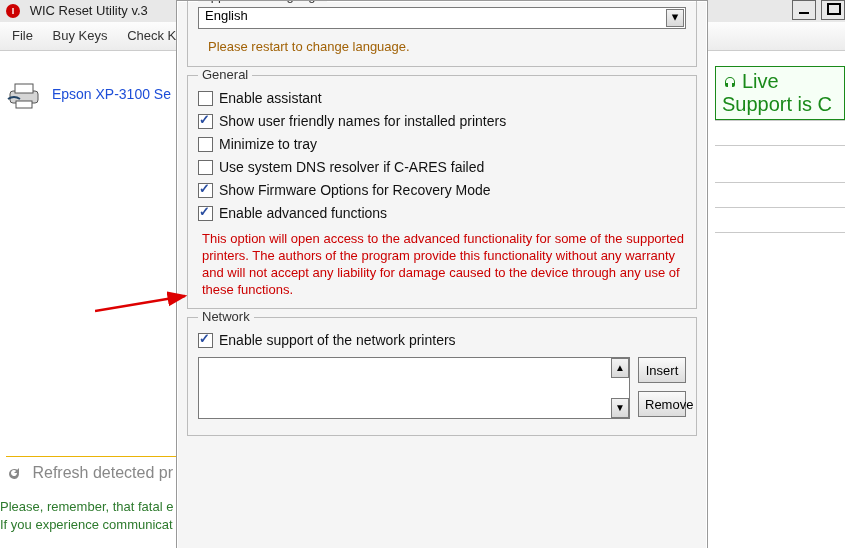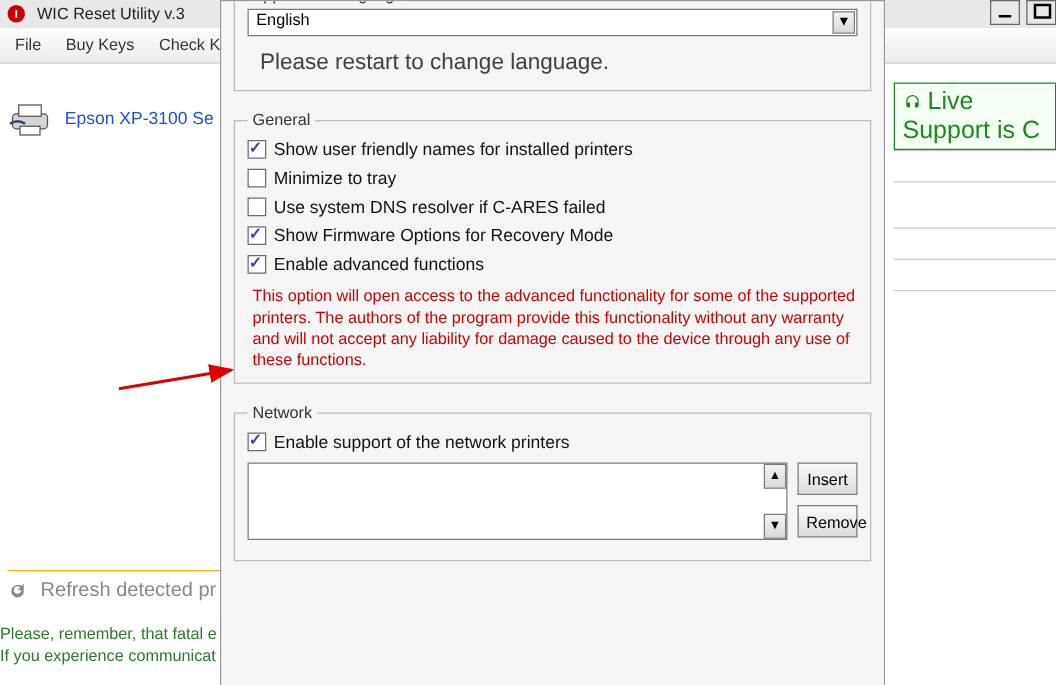--- a/index.html
+++ b/index.html
@@ -21,26 +21,26 @@
   .right-frag{position:absolute;right:0;top:0;width:130px}
   .winbtns{height:22px;text-align:right}
   .winbtn{display:inline-block;width:22px;height:18px;border:1px solid #666;background:#e8e8e8;margin-left:1px;vertical-align:top;position:relative}
   .live{position:absolute;right:0;top:66px;border:1px solid #1a8a1a;color:#1a8a1a;padding:3px 6px;font-size:20px;background:#f6fff6}
   .live svg{vertical-align:middle;margin-right:4px}
   .rlines{position:absolute;right:0;top:120px;width:130px}
   .rline{border-top:1px solid #c9c9c9;height:24px}
   
   .dialog{position:absolute;left:176px;top:0;width:530px;height:548px;background:#f5f5f5;border:1px solid #999;box-shadow:0 0 0 1px #fff inset;overflow:hidden}
   .dialog-content{padding:0 10px}
-  .fieldset{border:1px solid #bcbcbc;margin-top:23px;padding:8px 10px 10px;position:relative}
+  .fieldset{border:1px solid #bcbcbc;margin-top:8px;padding:8px 10px 10px;position:relative}
   .fieldset-legend{position:absolute;top:-9px;left:10px;background:#f5f5f5;padding:0 4px;font-size:13px;color:#333}
   .lang-fieldset{margin-top:0;padding-top:12px}
   .select{width:100%;height:22px;border:1px solid #7a7a7a;background:#fff;font-size:13px;padding:0 4px 0 6px;position:relative;box-sizing:border-box}
   .select-arrow{position:absolute;right:1px;top:1px;width:18px;height:18px;border:1px solid #7a7a7a;background:linear-gradient(#f3f3f3,#d9d9d9);box-sizing:border-box;text-align:center;line-height:14px}
-  .restart-msg{color:#404040;font-size:18px;margin:10px 0 2px 10px}
+  .restart-msg{color:#a16207;font-size:13px;margin:10px 0 2px 10px}
   .chkrow{margin:6px 0;position:relative}
   .chk{display:inline-block;width:13px;height:13px;border:1px solid #6b6b6b;background:#fff;vertical-align:middle;margin-right:6px;position:relative;top:-1px}
   .chk.checked:after{content:"✓";position:absolute;left:0;top:-3px;font-size:13px;color:#2a4ea0;font-weight:bold}
   .chklabel{font-size:14px;color:#111}
   .advanced-note{color:#c00;font-size:13px;line-height:17px;margin:8px 0 0 4px}
   .net-box{display:flex;gap:8px;margin-top:8px;align-items:flex-start}
   .listbox{flex:1;height:62px;border:1px solid #7a7a7a;background:#fff;position:relative;box-sizing:border-box}
   .spin{position:absolute;right:0;width:18px;height:20px;border:1px solid #7a7a7a;background:linear-gradient(#f3f3f3,#d9d9d9);box-sizing:border-box;text-align:center;line-height:17px;font-size:10px}
   .spin.up{top:0}
   .spin.down{bottom:0}
@@ -112,20 +112,21 @@
       <div class="fieldset-legend">Application language</div>
       <div class="select" style="margin-top:6px">
         <span>English</span>
         <span class="select-arrow">▾</span>
       </div>
       <div class="restart-msg">Please restart to change language.</div>
     </div>
 
     <div class="fieldset">
       <div class="fieldset-legend">General</div>
+      <div class="chkrow"><span class="chk"></span><span class="chklabel">Enable assistant</span></div>
       <div class="chkrow"><span class="chk checked"></span><span class="chklabel">Show user friendly names for installed printers</span></div>
       <div class="chkrow"><span class="chk"></span><span class="chklabel">Minimize to tray</span></div>
       <div class="chkrow"><span class="chk"></span><span class="chklabel">Use system DNS resolver if C-ARES failed</span></div>
       <div class="chkrow"><span class="chk checked"></span><span class="chklabel">Show Firmware Options for Recovery Mode</span></div>
       <div class="chkrow"><span class="chk checked"></span><span class="chklabel">Enable advanced functions</span></div>
       <div class="advanced-note">This option will open access to the advanced functionality for some of the supported printers. The authors of the program provide this functionality without any warranty and will not accept any liability for damage caused to the device through any use of these functions.</div>
     </div>
 
     <div class="fieldset">
       <div class="fieldset-legend">Network</div>

